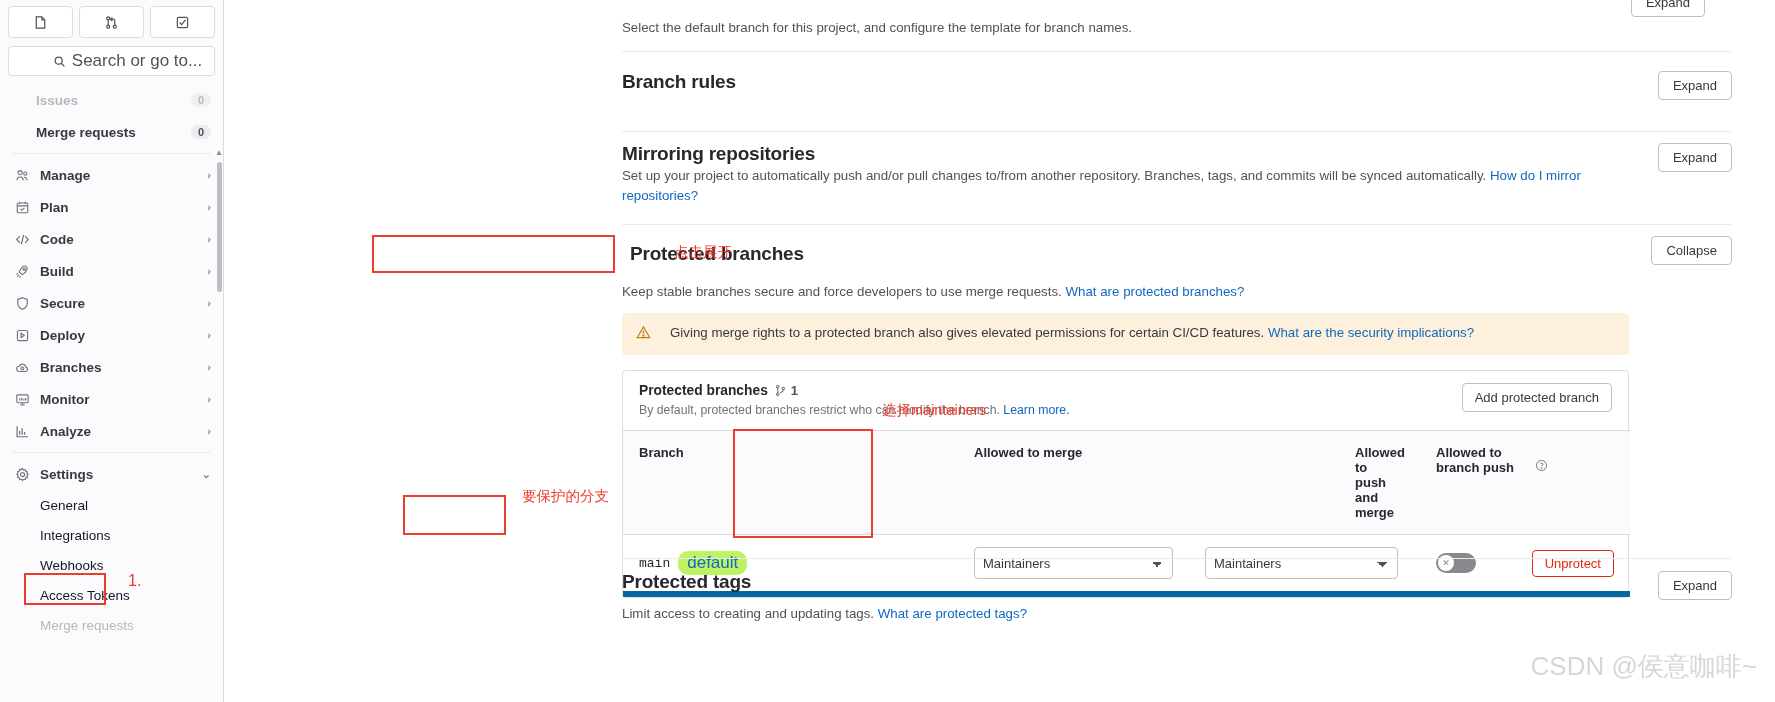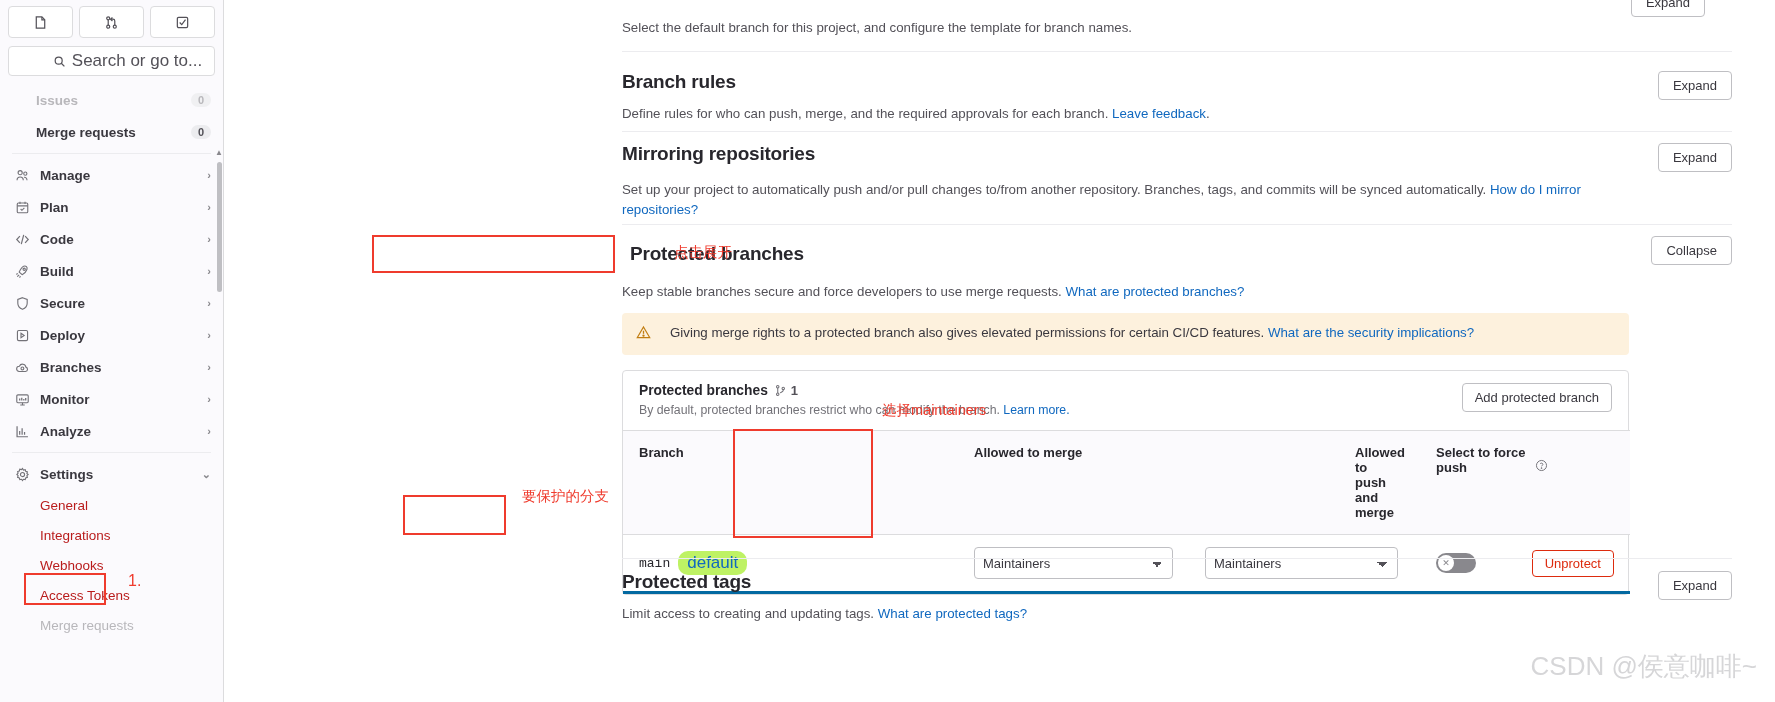--- a/index.html
+++ b/index.html
@@ -45,21 +45,21 @@
   .nav-item .chev { color: #89888d; font-size: 11px; }
   .nav-item .count {
     background: #ececef; color: #535158; border-radius: 10px;
     font-size: 11px; padding: 1px 7px; min-width: 20px; text-align: center;
   }
   .nav-item.faded { color: #b8b7bb; }
   .nav-item.faded .count { color: #b8b7bb; background:#f0f0f2;}
   .nav-sep { height: 1px; background: #ececef; margin: 5px 12px; }
   .nav-sub {
     display: flex; align-items: center; height: 30px;
-    padding-left: 40px; font-size: 13.5px; color: #b91c1c;
+    padding-left: 40px; font-size: 13.5px; color: #0f172a;
     position: relative;
   }
   .nav-sub.active { background: #ececef; border-radius: 0; }
   .nav-sub.active::before {
     content: ""; position: absolute; left: 0; top: 3px; bottom: 3px;
     width: 3px; background: #1f75cb; border-radius: 2px;
   }
   .sb-scrollbar {
     position: absolute; right: 1px; top: 78px; width: 5px; height: 130px;
     background: #bfbfc3; border-radius: 3px;
@@ -110,21 +110,21 @@
   }
 
   table.pb { width: 100%; border-collapse: collapse; table-layout: fixed; }
   table.pb th {
     background: #fbfafd; border-top: 1px solid #dcdcde; border-bottom: 1px solid #dcdcde;
     font-size: 13px; color: #28272d; font-weight: bold; text-align: left;
     padding: 14px 16px; vertical-align: top;
   }
   table.pb td {
     padding: 12px 16px; vertical-align: middle; font-size: 13px;
-    border-bottom: 3px solid #0369a1;
+    border-bottom: 6px solid #0369a1;
   }
   .branch-chip { display: inline-flex; align-items: center; gap: 8px; }
   .branch-name { font-family: "Liberation Mono", monospace; font-size: 13px; color: #28272d; }
   .badge-default {
     background: #bef264; color: #1068bf; border-radius: 10px;
     font-size: 17px; padding: 2px 9px;
   }
   select.gl {
     width: 100%; height: 32px; border: 1px solid #bfbfc3; border-radius: 4px;
     background: #fff; font-size: 13px; color: #3a383f; padding: 0 8px;
@@ -344,35 +344,32 @@
     <div style="position:absolute; left:398px; top:18px; width:1110px;">
       <div class="lead">Select the default branch for this project, and configure the template for branch names.</div>
     </div>
 
     <div class="hr" style="position:absolute; left:398px; top:51px; width:1110px;"></div>
 
     <div style="position:absolute; left:398px; top:71px; width:1110px;">
       <div style="display:flex; align-items:flex-start;">
         <div style="flex:1;">
           <h2 class="sect">Branch rules</h2>
-          <div class="lead" style="margin-top:11px;">
-            <span>Define rules for who can push, merge, and the required approvals for each branch. </span><a class="lnk" href="#">Leave feedback</a><span>.</span>
-          </div>
         </div>
         <button class="btn-expand">Expand</button>
       </div>
     </div>
 
     <div class="hr" style="position:absolute; left:398px; top:131px; width:1110px;"></div>
 
     <div style="position:absolute; left:398px; top:143px; width:1110px;">
       <div style="display:flex; align-items:flex-start;">
         <div style="flex:1; padding-right:20px;">
           <h2 class="sect">Mirroring repositories</h2>
-          <div class="lead" style="margin-top:15px;">
+          <div class="lead" style="margin-top:1px;">
             <span>Set up your project to automatically push and/or pull changes to/from another repository. Branches, tags, and commits will be synced automatically. </span><a class="lnk" href="#">How do I mirror repositories?</a>
           </div>
         </div>
         <button class="btn-expand">Expand</button>
       </div>
     </div>
 
     <div class="hr" style="position:absolute; left:398px; top:224px; width:1110px;"></div>
 
     <div style="position:absolute; left:398px; top:236px; width:1110px;">
@@ -422,21 +419,21 @@
         <button class="btn-add">Add protected branch</button>
       </div>
 
       <table class="pb">
         <thead>
           <tr>
             <th style="width:335px;">Branch</th>
             <th style="width:225px;">Allowed to merge</th>
             <th style="width:225px; text-align:left; padding-left:172px;">Allowed to push and merge</th>
             <th style="width:222px; padding-left:28px;">
-              <span style="display:inline-block; max-width:95px;">Select to force push</span>
+              <span style="display:inline-block; max-width:95px;">Allowed to branch push</span>
               <span style="color:#737278; display:inline-block; vertical-align:bottom;">
                 <svg width="13" height="13" viewBox="0 0 16 16" fill="none" stroke="#737278" stroke-width="1.2">
                   <circle cx="8" cy="8" r="6.2"></circle>
                     <path d="M6.4 6.2a1.7 1.7 0 0 1 3.3.5c0 1.1-1.6 1.3-1.6 2.3"></path>
                     <circle cx="8.05" cy="11.2" r="0.55" fill="#737278"></circle>
                 </svg>
               </span>
             </th>
           </tr>
         </thead>

